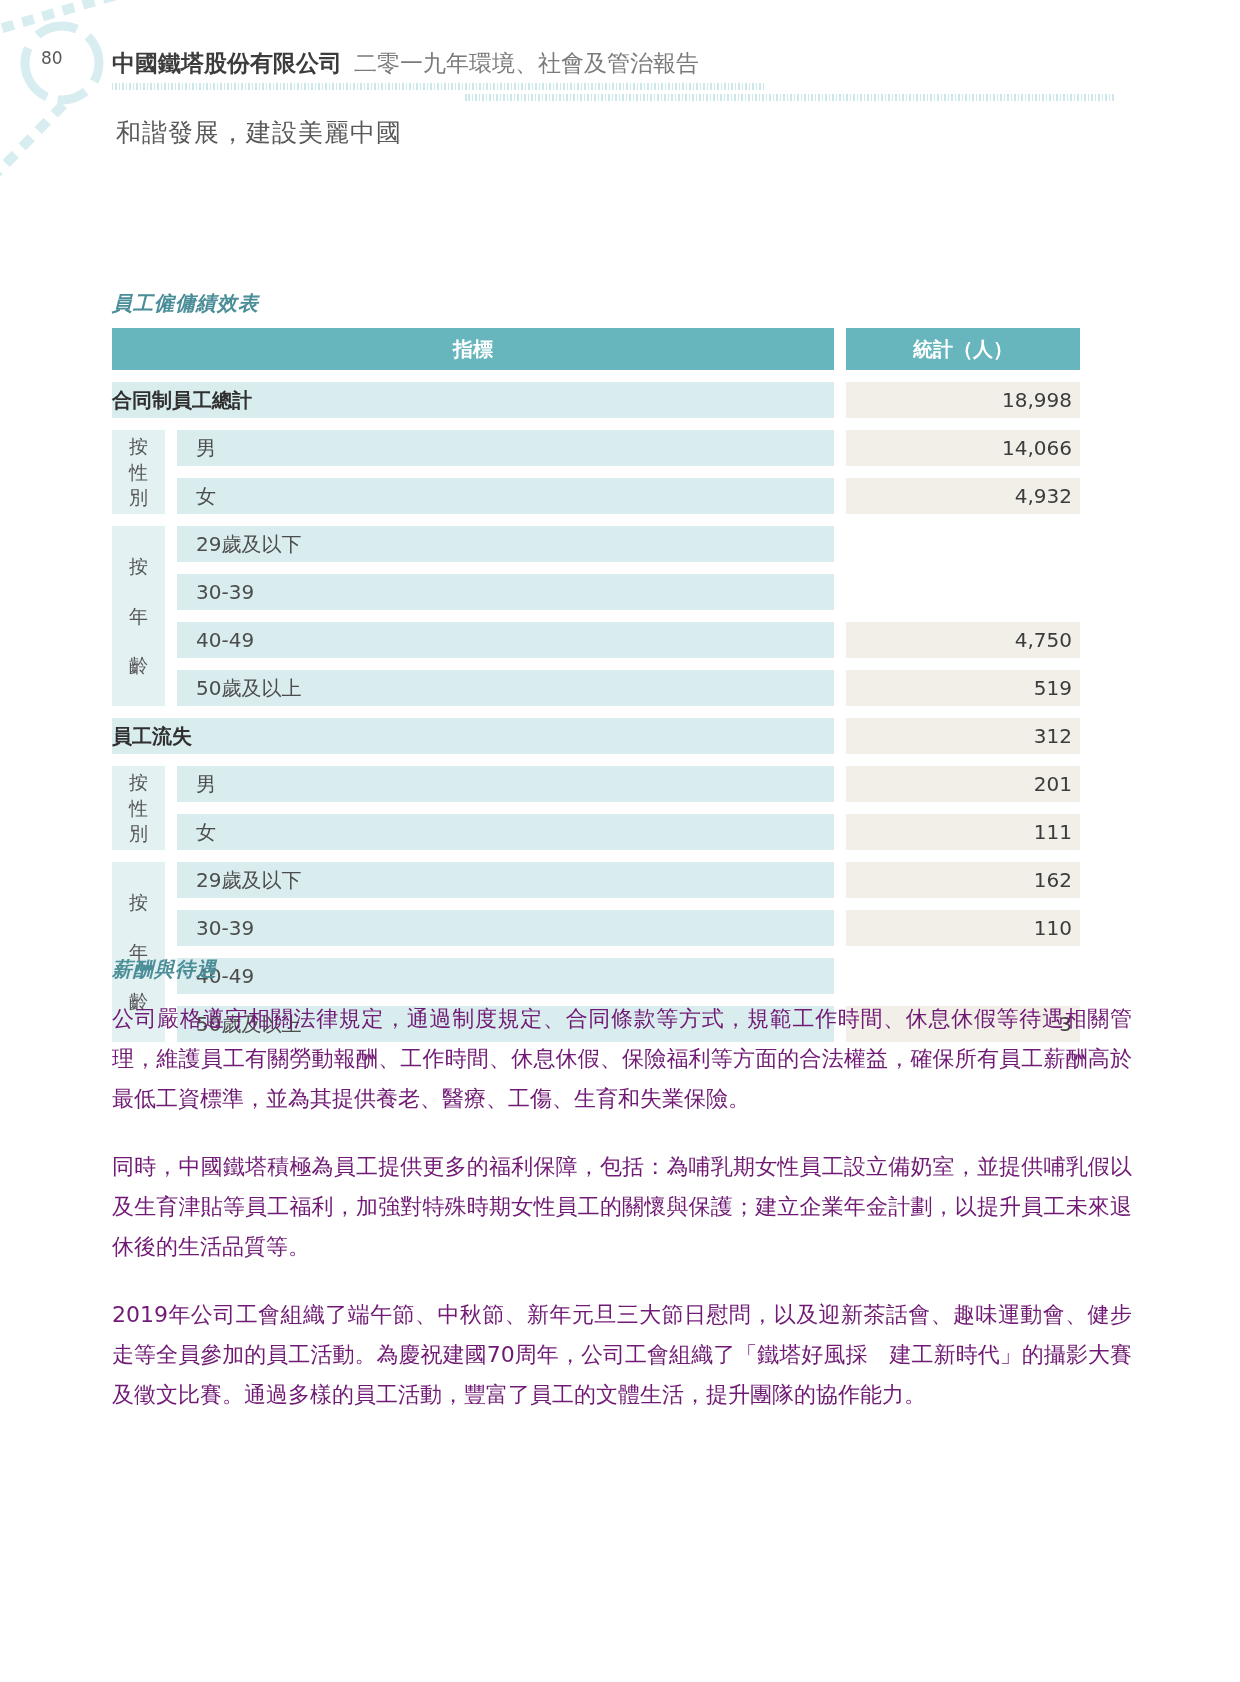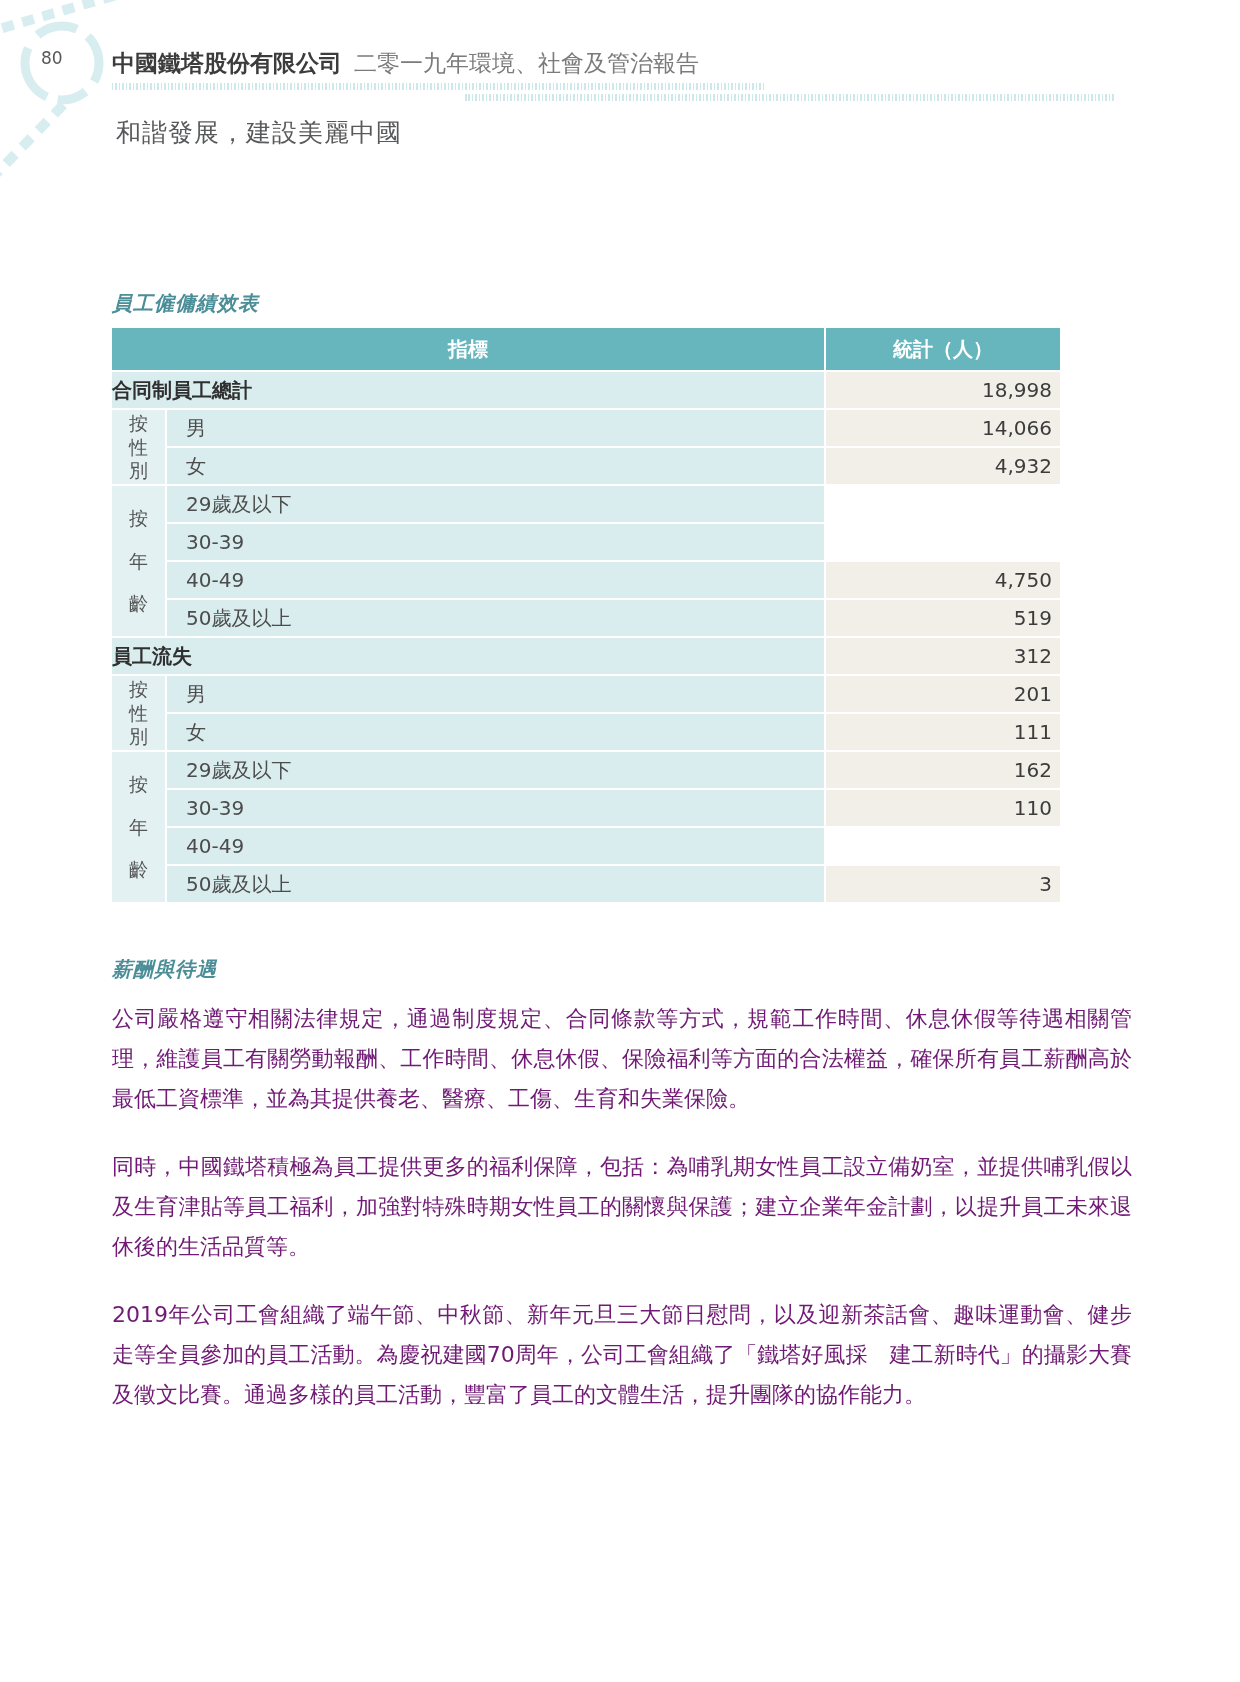--- a/index.html
+++ b/index.html
@@ -55,21 +55,21 @@
     margin: 0; font-size: 20px; font-weight: bold; font-style: italic;
     color: var(--accent-teal, #4b8e98); letter-spacing: 1px;
   }
   .table-title { margin-bottom: 11px; }
 
   .emp-table {
     display: grid;
     grid-template-columns: 53px 657px 234px;
     grid-template-rows: 42px;
     grid-auto-rows: 36px;
-    gap: 2px;
+    gap: 12px;
     background: #ffffff;
     font-size: 20px;
   }
   .th {
     background: var(--table-header-bg, #68b6bd);
     color: #ffffff; font-weight: bold;
     display: flex; align-items: center; justify-content: center;
   }
   .th-indicator { grid-column: 1 / 3; grid-row: 1; }
   .th-value     { grid-column: 3;     grid-row: 1; }

